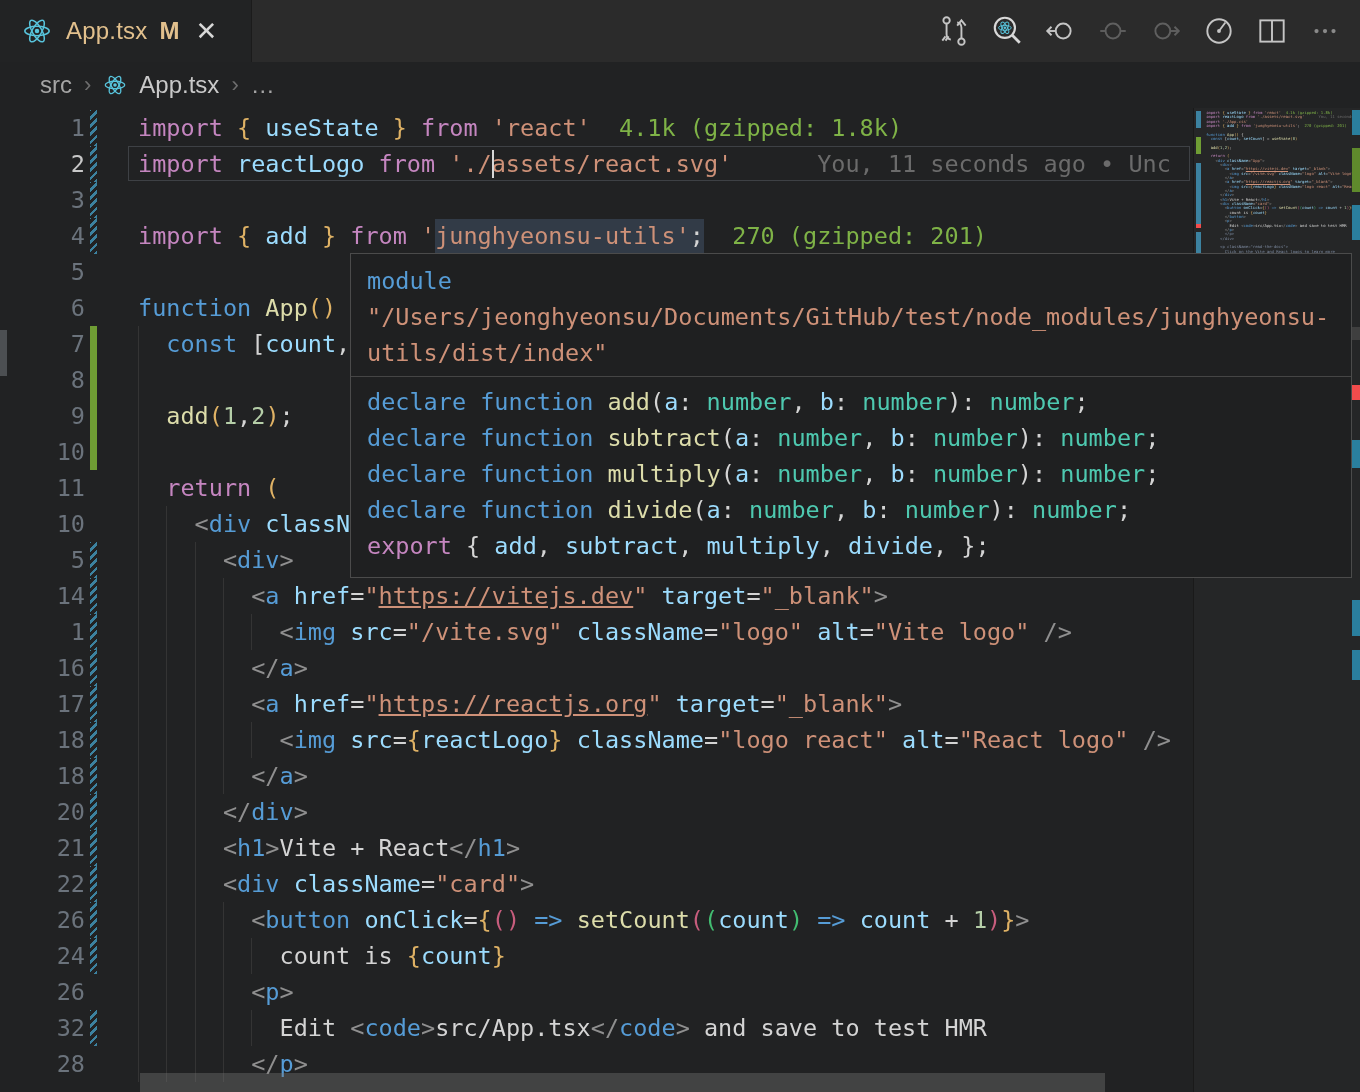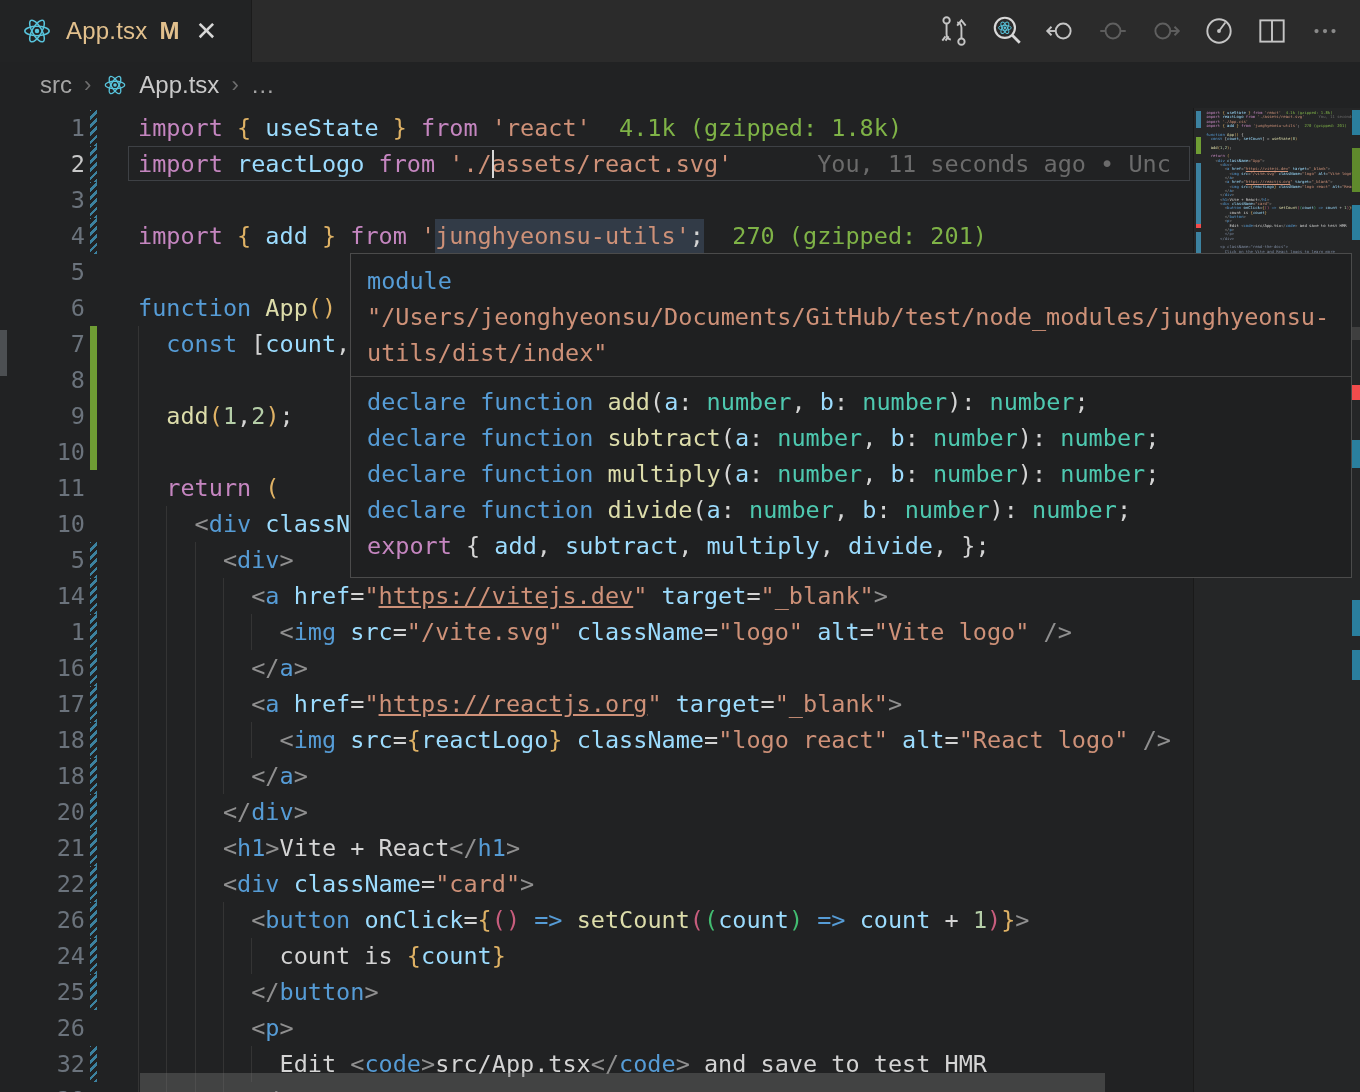--- a/index.html
+++ b/index.html
@@ -313,29 +313,20 @@
         <span class="lnum">24</span>
         <span class="gmark m"></span>
         <span class="guide" style="left: calc(0ch + 138px);"></span>
         <span class="guide" style="left: calc(2ch + 138px);"></span>
         <span class="guide" style="left: calc(4ch + 138px);"></span>
         <span class="guide" style="left: calc(6ch + 138px);"></span>
         <span class="guide" style="left: calc(8ch + 138px);"></span>
         <span class="codetext"><span style="color: rgb(212, 212, 212);">          </span><span style="color: rgb(212, 212, 212);">count is </span><span style="color: rgb(223, 178, 101);">{</span><span style="color: rgb(156, 220, 254);">count</span><span style="color: rgb(223, 178, 101);">}</span></span>
       </div>
       <div class="row">
-        <span class="lnum">25</span>
-        <span class="gmark m"></span>
-        <span class="guide" style="left: calc(0ch + 138px);"></span>
-        <span class="guide" style="left: calc(2ch + 138px);"></span>
-        <span class="guide" style="left: calc(4ch + 138px);"></span>
-        <span class="guide" style="left: calc(6ch + 138px);"></span>
-        <span class="codetext"><span style="color: rgb(212, 212, 212);">        </span><span style="color: rgb(143, 143, 143);">&lt;/</span><span style="color: rgb(86, 156, 214);">button</span><span style="color: rgb(143, 143, 143);">&gt;</span></span>
-      </div>
-      <div class="row">
         <span class="lnum">26</span>
         <span class="guide" style="left: calc(0ch + 138px);"></span>
         <span class="guide" style="left: calc(2ch + 138px);"></span>
         <span class="guide" style="left: calc(4ch + 138px);"></span>
         <span class="guide" style="left: calc(6ch + 138px);"></span>
         <span class="codetext"><span style="color: rgb(212, 212, 212);">        </span><span style="color: rgb(143, 143, 143);">&lt;</span><span style="color: rgb(86, 156, 214);">p</span><span style="color: rgb(143, 143, 143);">&gt;</span></span>
       </div>
       <div class="row">
         <span class="lnum">32</span>
         <span class="gmark m"></span>

